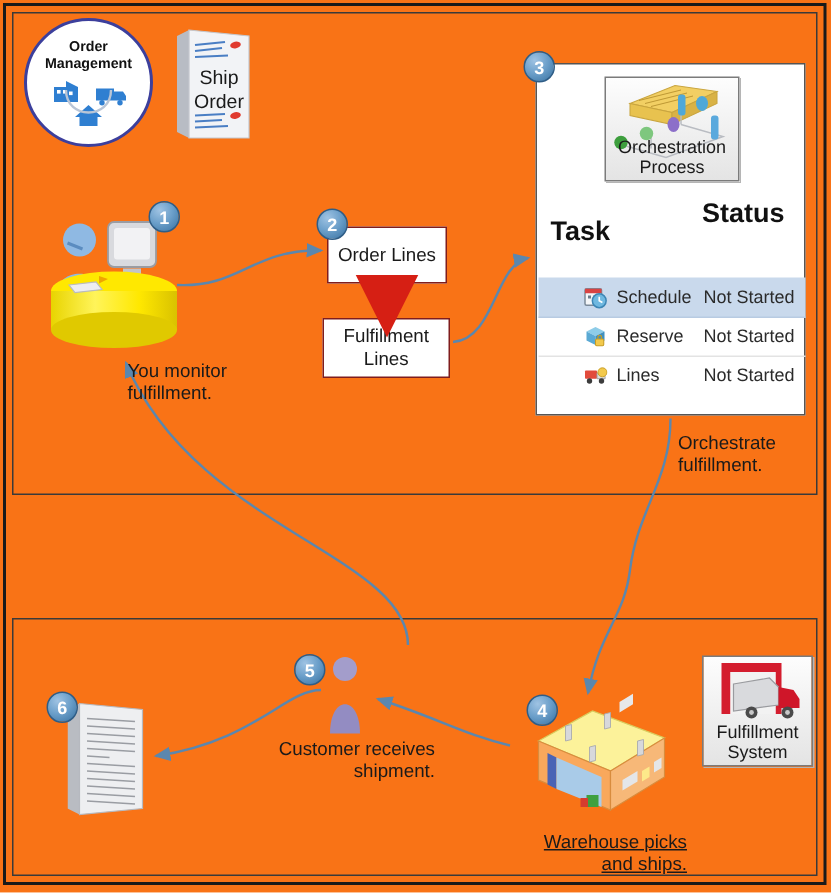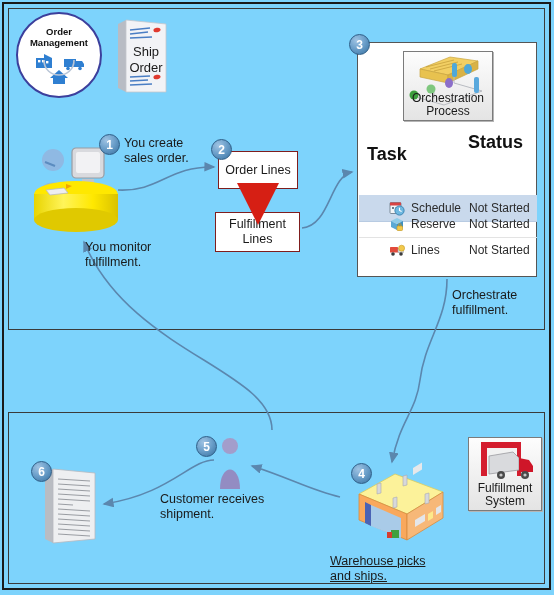--- a/index.html
+++ b/index.html
@@ -1,21 +1,21 @@
 <!DOCTYPE html>
 <html><head>
 <meta charset="utf-8">
 <style>
   html,body{margin:0;padding:0;background:#ffffff;}
   body{font-family:"Liberation Sans", sans-serif;}
   #root{
     position:relative;
     width:554px;height:595px;
     overflow:hidden;
-    background:#7dd3fc;
+    background:#f97316;
   }
   .frame{
     position:absolute;
     left:2px;top:2px;width:549px;height:588px;
     border:2px solid #1a1a1a;
     box-sizing:border-box;
   }
   .panel{
     position:absolute;
     border:1px solid #3a3a3a;
@@ -27,21 +27,21 @@
 
   svg.layer{position:absolute;left:0;top:0;width:554px;height:595px;pointer-events:none;}
 
   .lbl{
     position:absolute;
     color:#1a1a1a;
     font-size:12.5px;
     line-height:15px;
     white-space:pre-line;
   }
-  .lbl.center{text-align:left;}
+  .lbl.center{text-align:right;}
 
   
   .num{
     position:absolute;
     width:21px;height:21px;border-radius:50%;
     background:radial-gradient(circle at 34% 28%, #9fc3e3 0%, #6a9ec9 48%, #37709f 100%);
     border:1px solid #2f5d86;
     color:#ffffff;
     font-size:12px;
     font-weight:bold;
@@ -229,21 +229,21 @@
         <rect x="70" y="24" width="5" height="16" rx="2" fill="#5aa9dd"></rect>
         <rect x="48" y="10" width="5" height="14" rx="2" fill="#4fa8d8"></rect>
       </svg>
       <div class="cap">Orchestration
 Process</div>
     </div>
 
     <div class="th" style="left:9px;top:101px;">Task</div>
     <div class="th" style="left:110px;top:89px;text-align:right;">Status</div>
 
-    <div class="row sel" style="top:152px;">
+    <div class="row sel" style="top:142px;">
       <svg class="ticon" viewBox="0 0 16 16">
         <rect x="1" y="2.5" width="11" height="11" rx="1" fill="#f4f6f8" stroke="#7b8a99" stroke-width="1"></rect>
         <rect x="1" y="2.5" width="11" height="3" fill="#d84343"></rect>
         <rect x="3" y="7" width="2" height="2" fill="#6b7b8a"></rect>
         <rect x="6.5" y="7" width="2" height="2" fill="#6b7b8a"></rect>
         <circle cx="10.5" cy="10.5" r="4.6" fill="#6fb8e0" stroke="#3d86b5" stroke-width="1"></circle>
         <path d="M10.5 7.8 L10.5 10.5 L12.6 11.6" stroke="#ffffff" stroke-width="1.1" fill="none"></path>
       </svg>
       <span class="tname">Schedule</span>
       <span class="tstat">Not Started</span>
@@ -373,22 +373,20 @@
     <path d="M272 430 C272 370, 130 352, 84 242" stroke="#5b87ae" stroke-width="1.6" fill="none" marker-end="url(#ahBlue)"></path>
   </svg>
 
   <div class="num" style="left:99px;top:134px;">1</div>
   <div class="num" style="left:211px;top:139px;">2</div>
   <div class="num" style="left:349px;top:34px;">3</div>
   <div class="num" style="left:351px;top:463px;">4</div>
   <div class="num" style="left:196px;top:436px;">5</div>
   <div class="num" style="left:31px;top:461px;">6</div>
 
-  <div class="lbl" style="left:124px;top:136px;width:110px;">You create
-sales order.</div>
 
   <div class="lbl" style="left:85px;top:240px;width:110px;">You monitor
 fulfillment.</div>
 
   <div class="lbl" style="left:452px;top:288px;width:95px;">Orchestrate
 fulfillment.</div>
 
   <div class="lbl center" style="left:160px;top:492px;width:130px;">Customer receives
 shipment.</div>
 

